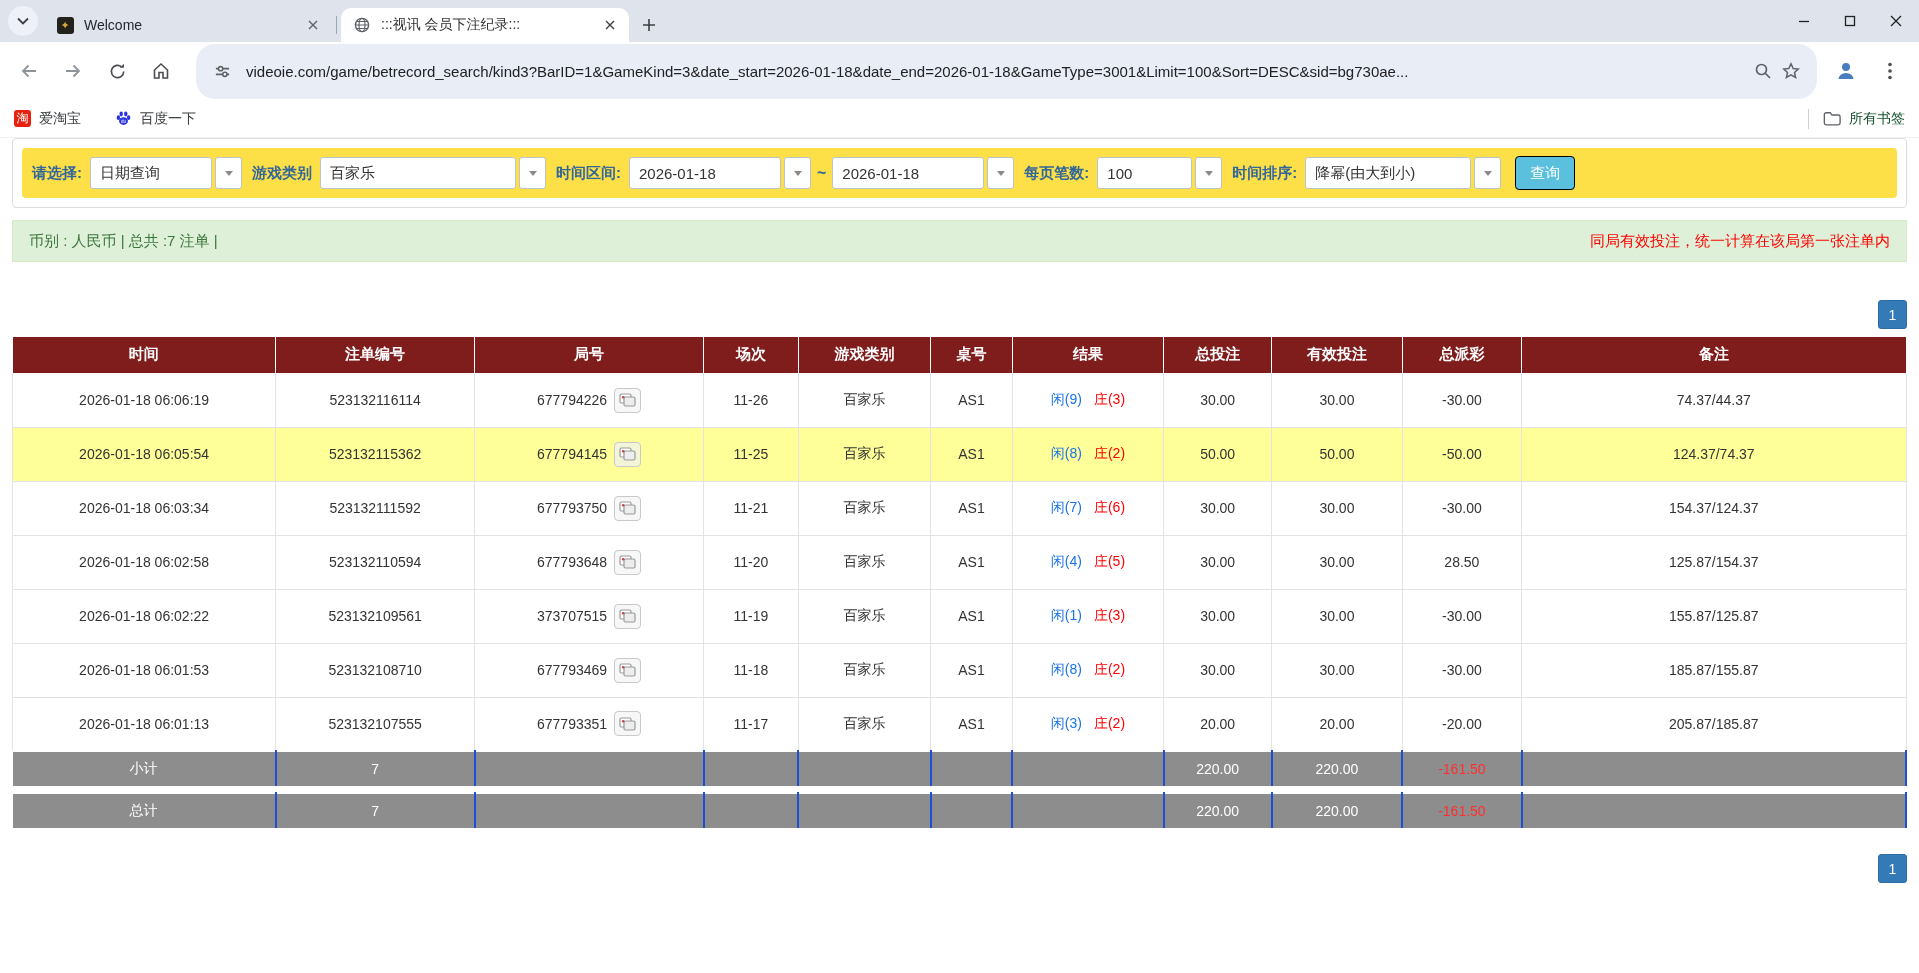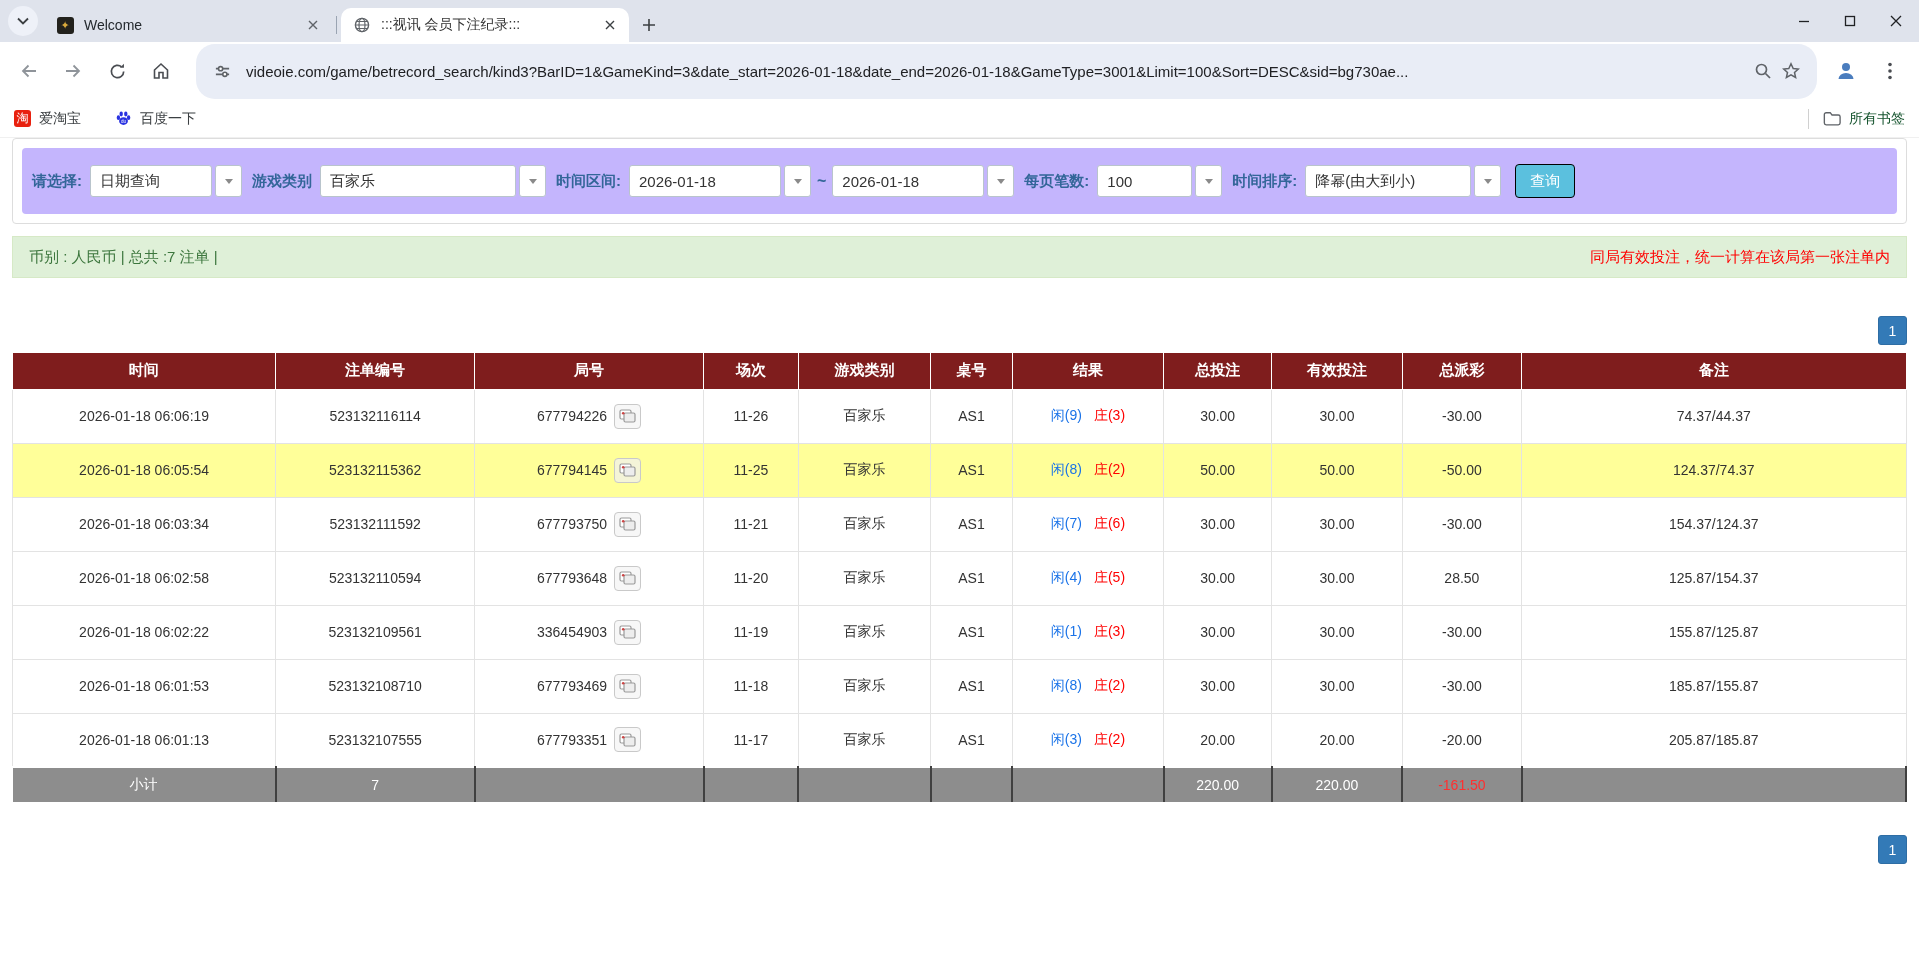--- a/index.html
+++ b/index.html
@@ -40,21 +40,21 @@
            display:flex; align-items:center; justify-content:center; }
   .bm-right { margin-left:auto; display:flex; align-items:center; font-size:14px; color:#14532d; }
   .bm-sep { width:1px; height:20px; background:#d0d0d0; margin-right:14px; }
   .bm-right .bm-ic { margin-right:8px; display:flex; }
 
   
   .page { background:#fff; }
   h1.ptitle { font-size:27px; font-weight:500; color:#404040; margin:28px 0 16px 14px; }
 
   .filter-panel { margin:0 12px; border:1px solid #ddd; border-radius:4px; padding:9px; }
-  .filter-bar { background:#c4b5fd; border-radius:4px; height:66px; display:flex; align-items:center; padding:0 10px; }
+  .filter-bar { background:#fde047; border-radius:4px; height:50px; display:flex; align-items:center; padding:0 10px; }
   .flabel { color:#336699; font-weight:bold; font-size:15px; margin:0 8px 0 10px; white-space:nowrap; }
   .combo { display:flex; align-items:center; }
   .cinput { height:32px; background:#fff; border:1px solid #b9c4cc; border-radius:3px;
             display:flex; align-items:center; padding:0 9px; font-size:15px; color:#333; }
   .carrow { width:27px; height:32px; background:#fff; border:1px solid #b9c4cc; border-radius:3px;
             margin-left:3px; display:flex; align-items:center; justify-content:center; cursor:pointer; }
   .carrow i { width:0; height:0; border-left:4px solid transparent; border-right:4px solid transparent;
               border-top:5px solid #8a8a8a; }
   .tilde { color:#336699; font-weight:bold; margin:0 6px; }
   .search-btn { margin-left:14px; background:#5bc0de; color:#fff; border:1px solid #000000; border-radius:4px;
@@ -79,21 +79,21 @@
                 border:1px solid #e3e3e3; background:#fff; }
   .records tr.hl td { background:#ffff99; }
   .res-x { color:#1a73e8; }
   .res-z { color:#ff0000; margin-left:12px; }
   .neg { color:#ff0000; }
   .round-wrap { display:inline-flex; align-items:center; gap:7px; }
   .round-btn { width:27px; height:25px; background:#f7f7f7; border:1px solid #c9c9c9; border-radius:4px;
                display:inline-flex; align-items:center; justify-content:center; cursor:pointer; padding:0; }
   tr.hl .round-btn { background:#f4f4d8; }
   .records tr.foot td { background:#8d8d8d; color:#fff; height:35px;
-                        border-right:2px solid #404040; border-top:2px solid #fff; border-bottom:none; border-left:none; }
+                        border-right:2px solid #1d4ed8; border-top:2px solid #fff; border-bottom:none; border-left:none; }
   .records tr.foot td.neg-f { color:#ff2f2f; }
   .records tr.gap td { height:7px; background:#fff; border:none; padding:0; }
 
   .c0{width:13.9%}.c1{width:10.5%}.c2{width:12.1%}.c3{width:5%}.c4{width:7%}
   .c5{width:4.3%}.c6{width:8%}.c7{width:5.7%}.c8{width:6.9%}.c9{width:6.3%}.c10{width:auto}
 </style>
 </head>
 <body>
 
 <div>
@@ -405,21 +405,21 @@
           <td class="c6"><span class="res-x">闲(4)</span><span class="res-z">庄(5)</span></td>
           <td class="c7 blue">30.00</td>
           <td class="c8">30.00</td>
           <td class="c9">28.50</td>
           <td class="c10">125.87/154.37</td>
         </tr>
         <tr class="">
           <td class="c0">2026-01-18 06:02:22</td>
           <td class="c1">523132109561</td>
           <td class="c2"><span class="round-wrap">
-              <span>336454903</span>
+              <span>373707515</span>
               <button class="round-btn">
                 <svg width="17" height="14" viewBox="0 0 17 14">
                   <rect x="1" y="1" width="11" height="9" rx="1.5" fill="#fff" stroke="#9a9a9a" stroke-width="1.2"></rect>
                   <rect x="5" y="4" width="11" height="9" rx="1.5" fill="#ededed" stroke="#9a9a9a" stroke-width="1.2"></rect>
                   <circle cx="4.2" cy="4.2" r="1.3" fill="#c44"></circle>
                 </svg>
               </button>
             </span></td>
           <td class="c3">11-19</td>
           <td class="c4">百家乐</td>
@@ -483,19 +483,32 @@
           <td class="c5"></td>
           <td class="c6"></td>
           <td class="c7">220.00</td>
           <td class="c8">220.00</td>
           <td class="c9 neg-f">-161.50</td>
           <td class="c10"></td>
         </tr>
         <tr class="gap">
           <td colspan="11"></td>
         </tr>
+        <tr class="foot">
+          <td class="c0">总计</td>
+          <td class="c1">7</td>
+          <td class="c2"></td>
+          <td class="c3"></td>
+          <td class="c4"></td>
+          <td class="c5"></td>
+          <td class="c6"></td>
+          <td class="c7">220.00</td>
+          <td class="c8">220.00</td>
+          <td class="c9 neg-f">-161.50</td>
+          <td class="c10"></td>
+        </tr>
       </tbody>
   </table>
 
   <div class="pager bottom">
     <button class="page-btn" style="background: rgb(51, 122, 183);">1</button>
   </div>
 </div>
 
 </body></html>

